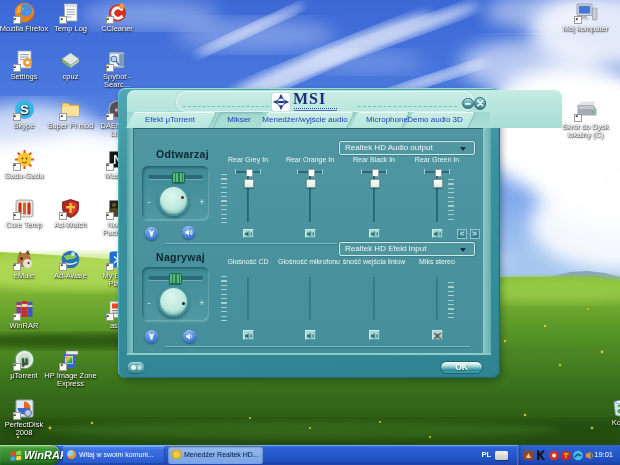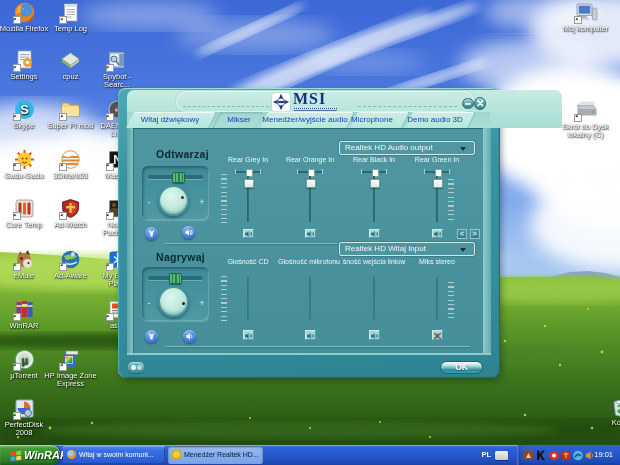--- a/index.html
+++ b/index.html
@@ -262,28 +262,20 @@
         </svg>
         <span class="sc"></span>
       </div>Super PI mod</div>
 <div class="ic" style="left:41.5px;top:50px;"><div class="g">
         <svg width="21" height="21" viewBox="0 0 21 21">
           <path d="M10.5 3 L19 9 L10.5 15 L2 9 Z" fill="#e0e6e0" stroke="#9aa89a" stroke-width="0.7"></path>
           <path d="M2 9 L10.5 15 L10.5 18 L2 12 Z" fill="#8ab060"></path>
           <path d="M19 9 L10.5 15 L10.5 18 L19 12 Z" fill="#b8c8b0"></path>
         </svg>
       </div>cpuz</div>
-<div class="ic" style="left:41.5px;top:148.5px;"><div class="g">
-        <svg width="21" height="21" viewBox="0 0 21 21">
-          <circle cx="10.5" cy="10.5" r="8.8" fill="#f8f4ec" stroke="#c88830" stroke-width="0.8"></circle>
-          <path d="M2.2 8 H18.8 M2 11.5 H19 M3 15 H18" stroke="#e8872a" stroke-width="2"></path>
-          <ellipse cx="8" cy="6" rx="3.5" ry="2" fill="#fff" opacity="0.8"></ellipse>
-        </svg>
-        <span class="sc"></span>
-      </div>3DMark03</div>
 <div class="ic" style="left:41.5px;top:198px;"><div class="g">
         <svg width="21" height="21" viewBox="0 0 21 21">
           <path d="M10.5 1.5 L18.5 4 L18.5 10 Q18.5 16.5 10.5 19.5 Q2.5 16.5 2.5 10 L2.5 4 Z" fill="#b02820" stroke="#701410" stroke-width="0.8"></path>
           <path d="M10.5 3.5 L16.5 5.5 L16.5 10 Q16.5 15 10.5 17.5 Z" fill="#d84030"></path>
           <rect x="9.3" y="5" width="2.4" height="10" fill="#f0c040"></rect>
           <rect x="6" y="8" width="9" height="2.4" fill="#f0c040"></rect>
         </svg>
         <span class="sc"></span>
       </div>Ad-Watch</div>
 <div class="ic" style="left:41.5px;top:248.5px;"><div class="g">
@@ -305,20 +297,29 @@
             <linearGradient id="rgb" x1="0" y1="0" x2="1" y2="1">
               <stop offset="0" stop-color="#e83030"></stop>
               <stop offset="0.3" stop-color="#f8d030"></stop>
               <stop offset="0.6" stop-color="#38b848"></stop>
               <stop offset="1" stop-color="#3858d8"></stop>
             </linearGradient>
           </defs>
         </svg>
         <span class="sc"></span>
       </div>HP Image Zone<br>Express</div>
+<div class="ic" style="left:88px;top:2px;"><div class="g">
+        <svg width="21" height="21" viewBox="0 0 21 21">
+          <circle cx="10.5" cy="11" r="8.6" fill="#d63020"></circle>
+          <path d="M14.5 7.2 A5.2 5.2 0 1 0 14.5 14.8" stroke="#ffffff" stroke-width="3.2" fill="none" stroke-linecap="round"></path>
+          <circle cx="14.8" cy="4.2" r="2.6" fill="#f09030"></circle>
+          <path d="M14.8 1 Q16.6 3 14.8 4.5 Q13 3 14.8 1 Z" fill="#f0a840"></path>
+        </svg>
+        <span class="sc"></span>
+      </div>CCleaner</div>
 <div class="ic" style="left:88px;top:50px;"><div class="g">
         <svg width="21" height="21" viewBox="0 0 21 21">
           <rect x="2" y="2" width="15" height="16" fill="#aac0dc" stroke="#5a7aa0" stroke-width="0.7"></rect>
           <rect x="3.5" y="4" width="8" height="12" fill="#f0f4f8"></rect>
           <rect x="12.5" y="4" width="4" height="12" fill="#7898c0"></rect>
           <circle cx="7" cy="9" r="3" fill="#b8d0e8" stroke="#4a6a98"></circle>
           <path d="M9 11 L12 15" stroke="#4a6a98" stroke-width="1.4"></path>
         </svg>
         <span class="sc"></span>
       </div>Spybot -<br>Searc...</div>
@@ -405,24 +406,24 @@
         </svg></div>
  <div id="msitxt">MSI</div>
  <div id="msitag"></div>
       <div id="msitag2"></div>
  <div id="tabs">
   <div class="tab" style="left:3px;width:82px;"></div>
   <div class="tab" style="left:89px;width:44px;background:linear-gradient(#a2d8cf,#aadfd6);box-shadow:inset 1px 1px 2px rgba(50,110,120,0.35);"></div>
   <div class="tab" style="left:137px;width:86px;"></div>
   <div class="tab" style="left:227px;width:51px;"></div>
   <div class="tab" style="left:282px;width:62px;"></div>
-  <div class="tabt" style="left:43px;">Witaj dźwiękowy</div>
+  <div class="tabt" style="left:43px;">Efekt μTorrent</div>
   <div class="tabt" style="left:112px;">Mikser</div>
   <div class="tabt" style="left:178px;">Menedżer/wyjście audio</div>
-  <div class="tabt" style="left:245px;">Microphone</div>
+  <div class="tabt" style="left:260px;">Microphone</div>
   <div class="tabt" style="left:308px;">Demo audio 3D</div>
  </div>
 </div>
 <div class="wbtn" style="left:344px;top:9.5px;">
       <svg width="11.5" height="11.5" viewBox="0 0 11.5 11.5" style="display:block;margin:-1px 0 0 -1px;">
         <rect x="2.8" y="4.9" width="6" height="1.9" rx="0.9" fill="#f4fffd"></rect>
       </svg>
     </div>
 <div class="wbtn" style="left:355.5px;top:9px;width:12.5px;height:12.5px;">
       <svg width="12.5" height="12.5" viewBox="0 0 12.5 12.5" style="display:block;margin:-1px 0 0 -1px;">
@@ -510,21 +511,21 @@
         <path d="M1 2.7 L2.6 2.7 L4.6 1 L4.6 7 L2.6 5.3 L1 5.3 Z" fill="#2c7380"></path>
         <path d="M5.8 2.6 C6.4 3.2 6.4 4.8 5.8 5.4 M7 2 C7.9 2.9 7.9 5.1 7 6" stroke="#2c7380" stroke-width="0.8" fill="none"></path>
       </svg>
     </div>
 <div class="navbtn" style="left:339px;top:140.7px;">&lt;</div>
 <div class="navbtn" style="left:351.5px;top:140.7px;">&gt;</div>
 <div class="ticks" style="left:103px;top:86px;height:49px;"></div>
 <div class="ticks" style="left:330px;top:91px;height:44px;"></div>
 <div class="sep" style="left:47px;top:154.5px;width:172px;"></div>
 
-<div class="drop" style="top:154px;">Realtek HD Witaj Input</div>
+<div class="drop" style="top:154px;">Realtek HD Efekt Input</div>
 <div class="sect" style="left:38px;top:163px;">Nagrywaj</div>
 <div class="knobp" style="top:179px;">
   <div class="groove"></div>
       <div class="ghandle" style="left:26.5px;"></div>
   <div class="knob"></div>
   <div style="position:absolute;left:40px;top:34.5px;width:3px;height:3px;border-radius:50%;background:#101a1a;"></div>
   <div class="minus">-</div>
       <div class="plus">+</div>
 </div>
 <div class="bluebtn" style="left:27px;top:242px;">

